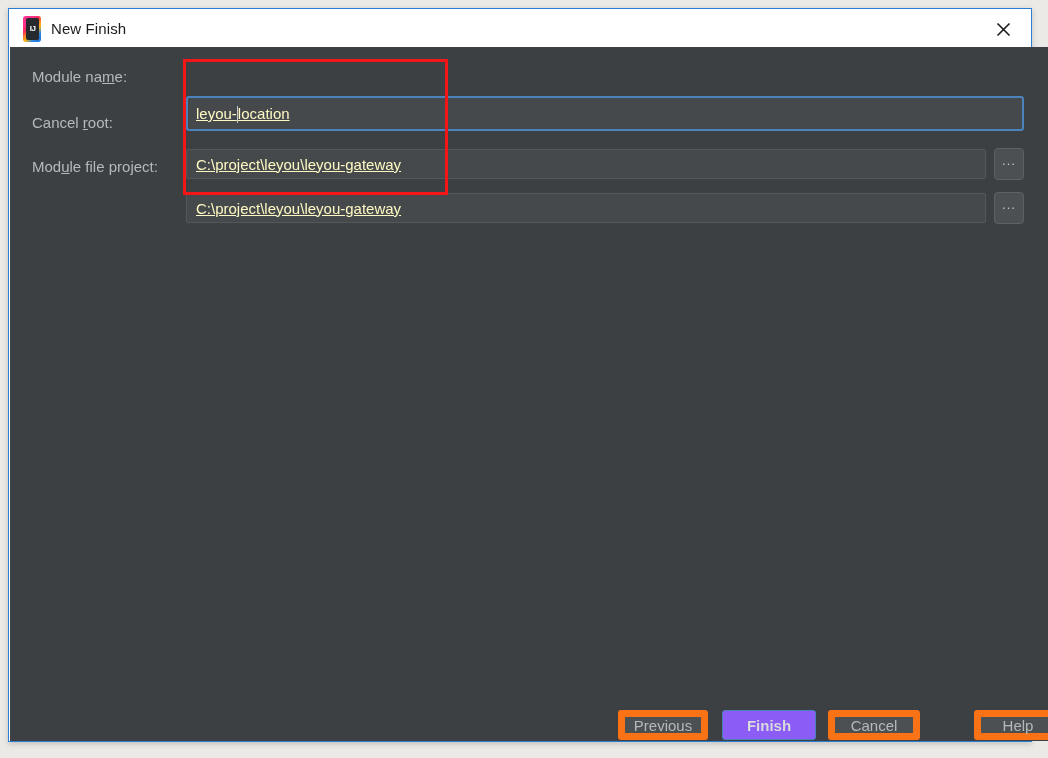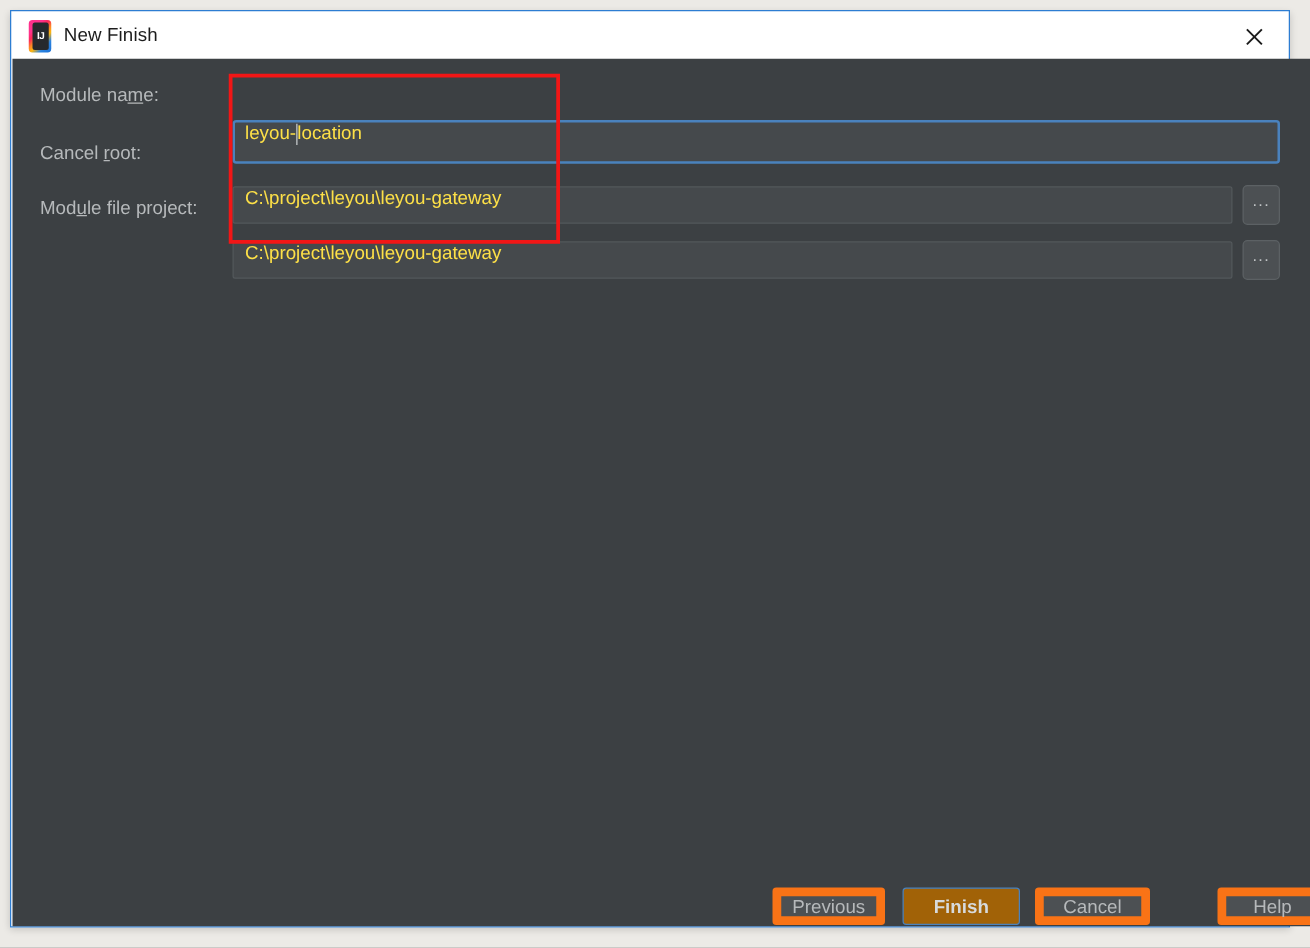--- a/index.html
+++ b/index.html
@@ -124,31 +124,32 @@
     color: #b6b9bb;
     font-family: "Liberation Sans", sans-serif;
     white-space: nowrap;
   }
   .field-label u { text-decoration: underline; }
 
   .text-field {
     position: absolute;
     box-sizing: border-box;
     background: #45494c;
-    color: #fde047;
+    color: #fef9c3;
     font-size: 15px;
     font-family: "Liberation Sans", sans-serif;
     display: flex;
-    align-items: flex-start;
+    align-items: center;
     padding-left: 9px;
     border: 1px solid #53585b;
     border-radius: 2px;
     cursor: text;
     white-space: nowrap;
     overflow: hidden;
+    text-decoration: underline;
   }
 
   #input-module-name {
     left: 176px;
     top: 49px;
     width: 838px;
     height: 35px;
     background: #45494c;
     border: 2px solid #4a82bd;
     border-radius: 3px;
@@ -233,21 +234,21 @@
     font-family: "Liberation Sans", sans-serif;
     display: flex;
     align-items: center;
     justify-content: center;
     cursor: pointer;
   }
   #btn-previous { left: 608px; width: 90px; }
   #btn-finish {
     left: 712px;
     width: 94px;
-    background: #a16207;
+    background: #8b5cf6;
     border: 1px solid #4a82bd;
     color: #d7dadc;
     font-weight: bold;
   }
   #btn-cancel { left: 818px; width: 92px; }
   #btn-help   { left: 964px; width: 88px; }
 </style>
 </head>
 <body>
 

